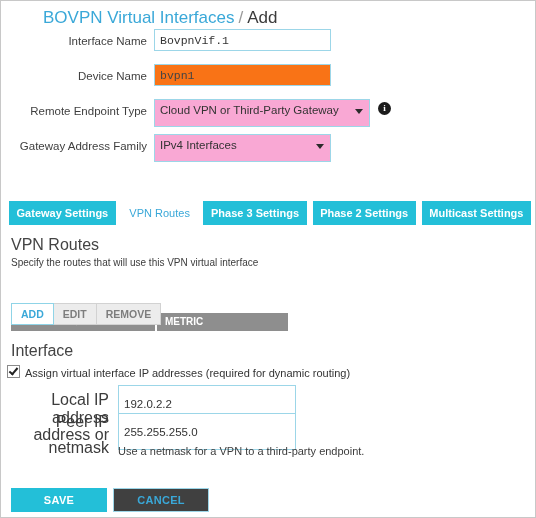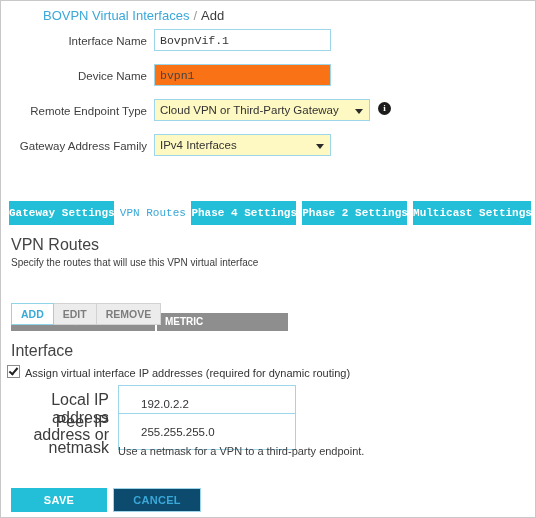--- a/index.html
+++ b/index.html
@@ -19,21 +19,21 @@
     border: 1px solid #c8c8c8;
     background: #ffffff;
     overflow: hidden;
   }
 
   
   .breadcrumb {
     position: absolute;
     left: 12px;
     top: 7px;
-    font-size: 13px;
+    font-size: 17px;
     color: #4a4a4a;
     white-space: nowrap;
     padding-left: 30px;
   }
   .breadcrumb .crumb-link {
     color: #3aa8d8;
     cursor: pointer;
   }
   .breadcrumb .crumb-sep {
     color: #9a9a9a;
@@ -81,24 +81,24 @@
     outline: none;
   }
   .txt-input.disabled {
     background: #f97316;
     color: #444444;
   }
   .sel-box {
     position: absolute;
     left: 153px;
     top: 2px;
-    height: 22px;
+    height: 28px;
     box-sizing: border-box;
     border: 1px solid #9cd6e8;
-    background: #fef9c3;
+    background: #f9a8d4;
     font-size: 11.5px;
     color: #333333;
     padding: 0 5px;
     line-height: 20px;
     cursor: pointer;
   }
   .sel-box.wide { width: 216px; }
   .sel-box.narrow { width: 177px; }
   .sel-caret {
     position: absolute;
@@ -130,21 +130,20 @@
   
   .tabs {
     position: absolute;
     left: 8px;
     top: 200px;
     width: 522px;
     height: 24px;
     display: flex;
     gap: 6px;
     border-bottom: 0;
-    font-family: Liberation Mono, monospace;
   }
   .tab {
     flex: 1 1 auto;
     background: #23bfd8;
     color: #ffffff;
     font-size: 11px;
     font-weight: bold;
     text-align: center;
     line-height: 24px;
     cursor: pointer;
@@ -281,21 +280,21 @@
     position: absolute;
     left: 117px;
     width: 178px;
     height: 37px;
     box-sizing: border-box;
     border: 1px solid #9cd6e8;
     background: #ffffff;
     font-family: "Liberation Sans", sans-serif;
     font-size: 11.5px;
     color: #333333;
-    padding: 0 22px;
+    padding: 0 5px;
     outline: none;
   }
   .hint {
     position: absolute;
     left: 117px;
     top: 444px;
     font-size: 11px;
     color: #3c3c3c;
   }
 
@@ -314,22 +313,22 @@
   }
   .footer-btn.save {
     left: 10px;
     width: 96px;
     background: #23bfd8;
     color: #ffffff;
     border: 1px solid #23bfd8;
   }
   .footer-btn.cancel {
     left: 112px;
-    width: 88px;
-    background: #0c4a6e;
+    width: 96px;
+    background: #404040;
     color: #3aa8d8;
     border: 1px solid #9cd6e8;
   }
 </style>
 </head>
 <body>
 
 <div id="app">
 
   <div class="breadcrumb">
@@ -363,21 +362,21 @@
         <span>IPv4 Interfaces</span>
         <span class="sel-caret"></span>
       </div>
     </div>
 
   </div>
 
   <div class="tabs">
     <div class="tab">Gateway Settings</div>
     <div class="tab active">VPN Routes</div>
-    <div class="tab">Phase 4 Settings</div>
+    <div class="tab">Phase 3 Settings</div>
     <div class="tab">Phase 2 Settings</div>
     <div class="tab">Multicast Settings</div>
   </div>
 
   <div class="section-title" style="top:235px;">VPN Routes</div>
   <div class="section-sub" style="top:256px;">Specify the routes that will use this VPN virtual interface</div>
 
   <div class="routes-table">
     <div class="th route-to">
       <span>ROUTE TO</span><span class="sort-ico">↕</span>

